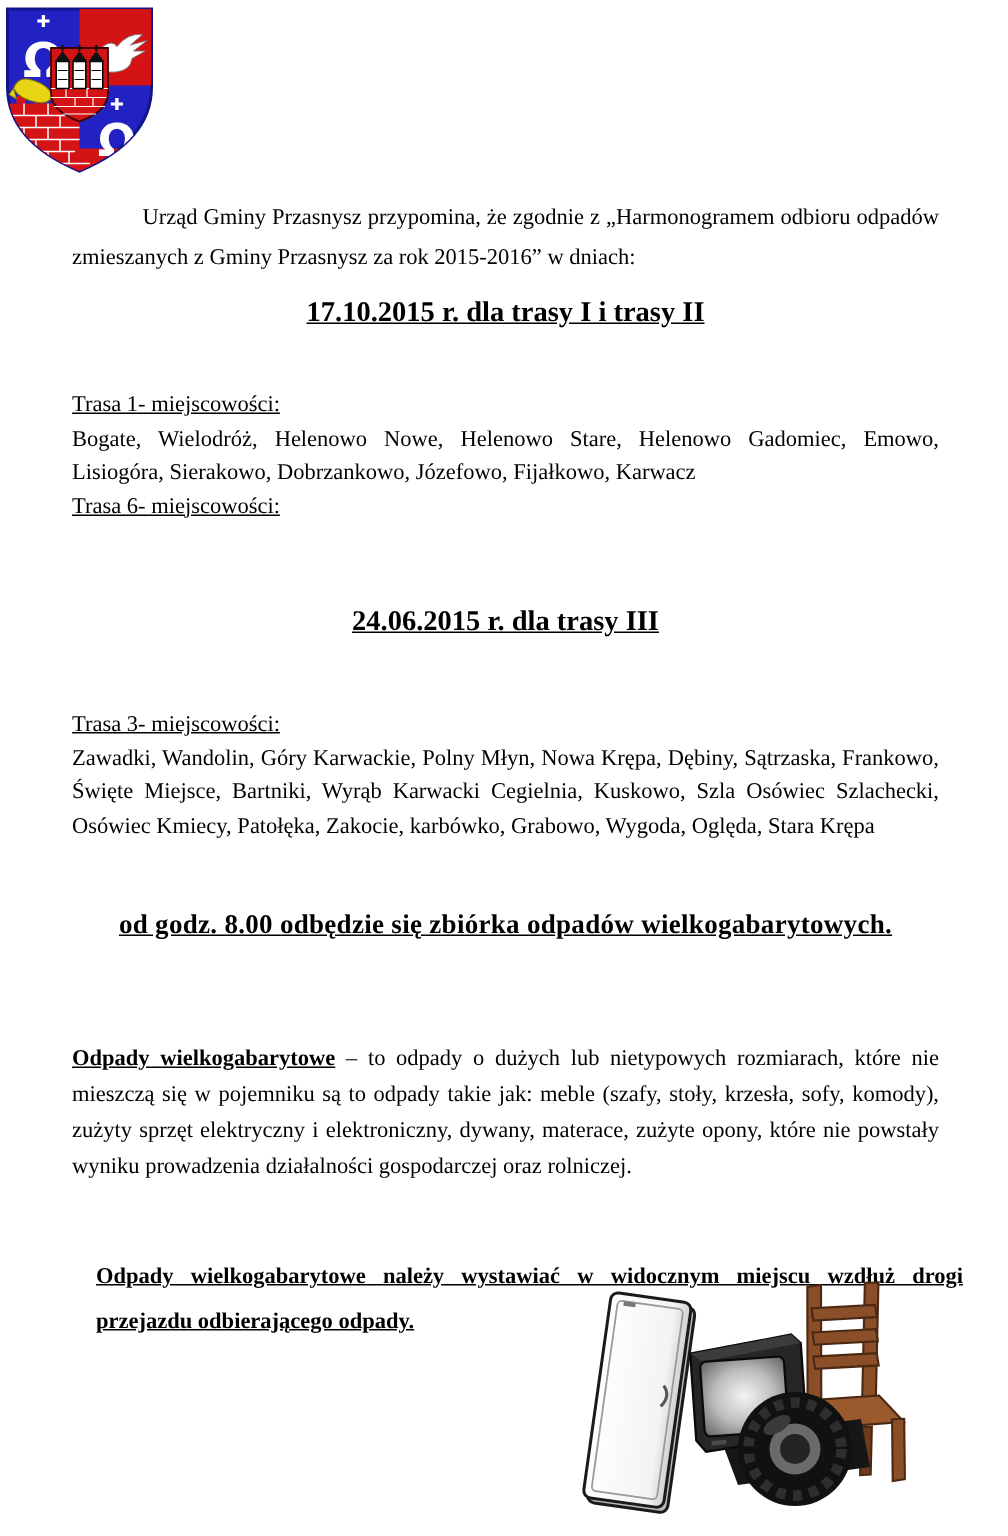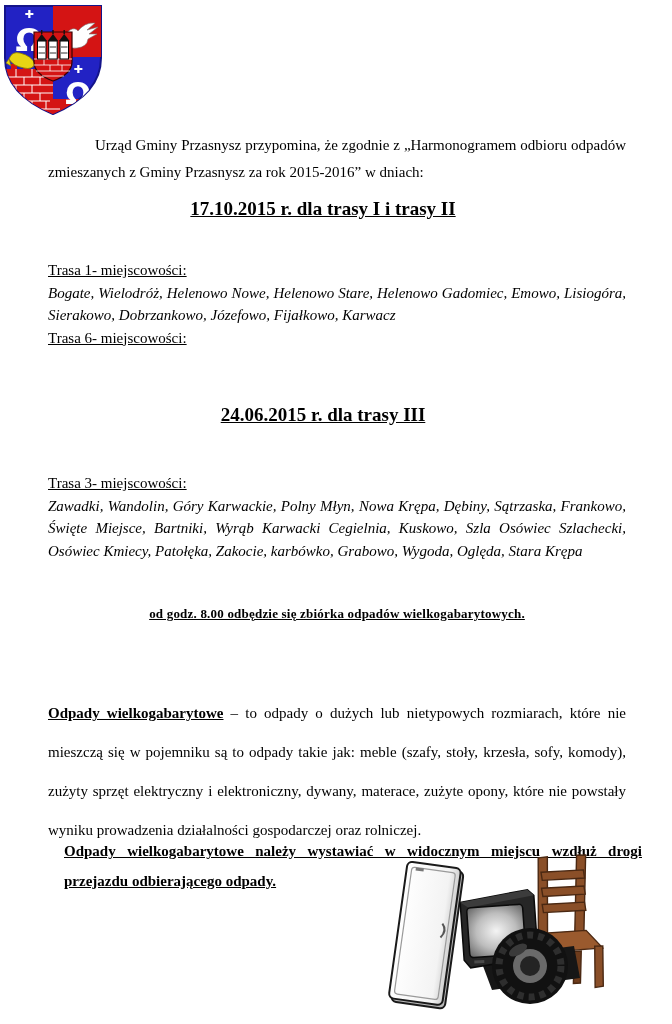--- a/index.html
+++ b/index.html
@@ -34,52 +34,52 @@
   .intro {
     top: 132px;
     margin: 0;
     font-size: 15px; line-height: 27px;
     text-align: justify;
     text-indent: 47px;
   }
 
   
   .date-heading {
-    position: absolute; left: 34px; width: 578px;
+    position: absolute; left: 48px; width: 578px;
     margin: 0;
     font-size: 19px; font-weight: bold;
     text-align: center;
     text-decoration: underline;
   }
   .h-day1 { top: 198px; }
   .h-day2 { top: 404px; }
 
   
   .routes { font-size: 15px; line-height: 22.5px; }
   .routes-day1 { top: 243px; margin-top: 16px; }
   .routes-day2 { top: 472px; }
   .route-label { text-decoration: underline; }
-  .route-places { text-align: justify; margin: 0; font-style: italic; }
+  .route-places { text-align: justify; margin: 0; }
 
   
   .time-notice {
     top: 606px;
     margin: 0;
-    font-size: 13px; font-weight: bold;
+    font-size: 18px; font-weight: bold;
     text-decoration: underline;
     text-align: center;
     white-space: nowrap;
     letter-spacing: 0.2px;
   }
 
   
   .definition {
     top: 694px;
     margin: 0;
-    font-size: 15px; line-height: 39px;
+    font-size: 15px; line-height: 24px;
     text-align: justify;
   }
   .definition .lead {
     font-weight: bold;
     text-decoration: underline;
   }
 
   
   .instruction {
     top: 820px;

